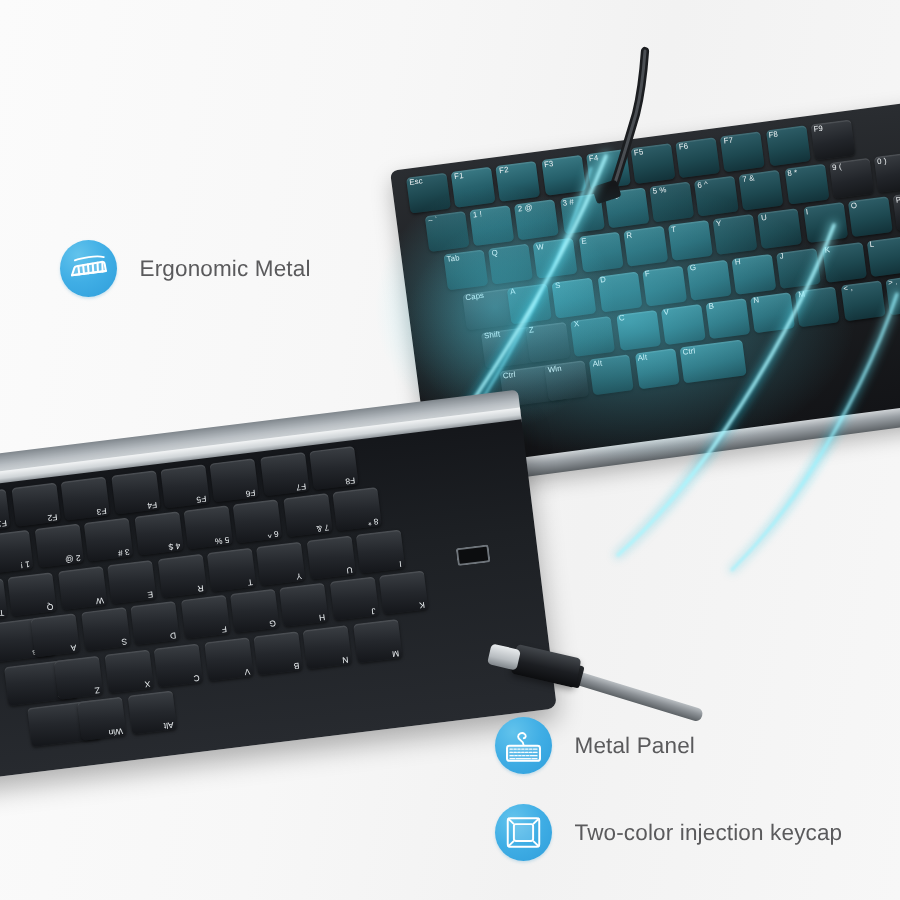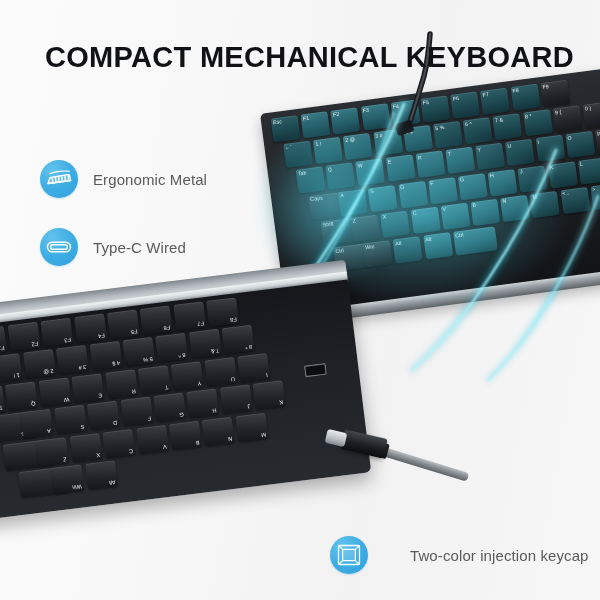--- a/index.html
+++ b/index.html
@@ -34,21 +34,21 @@
   }
   .f-icon svg { position:absolute; left:0; top:0; width:38px; height:38px; display:block; }
   .f-label {
     margin-left:15px; font-size:15px; color:#5a5a5c;
     white-space:nowrap; letter-spacing:0.1px;
   }
 
   #feat-ergo  { left:40px; top:160px; }
   #feat-typec { left:40px; top:228px; }
   #feat-metal { left:330px; top:478px; }
-  #feat-keycap{ left:330px; top:536px;gap:27px; }
+  #feat-keycap{ left:330px; top:536px; }
 
   
   #kb-top {
     position:absolute; left:243px; top:92px; width:430px; height:265px;
     transform:rotate(-7.5deg); transform-origin:0 0;
   }
   #kb-top-inner{ position:absolute; left:0; top:0; width:430px; height:265px; }
 
   .kbt-plate {
     position:absolute; left:14px; top:24px; width:404px; height:212px;
@@ -316,53 +316,58 @@
     <div class="kbb-port"></div>
   </div>
 
   <div id="plug">
     <div class="plug-cable"></div>
     <div class="plug-collar"></div>
     <div class="plug-body"></div>
     <div class="plug-tip"></div>
   </div>
 
-  <div class="title">COMPACT MECHANICAL KEYBOARD</div>
 
   <div class="feature" id="feat-ergo">
     <div class="f-icon">
       <svg viewBox="0 0 38 38">
         <g fill="none" stroke="#ffffff" stroke-width="1.35" stroke-linejoin="round" stroke-linecap="round">
           <path d="M8 23.5 L9.6 18.6 C9.8 18 10.3 17.6 11 17.5 L27.5 14.6 C28.6 14.4 29.6 15.1 29.8 16.1 L30.6 20.6 Z" fill="#ffffff" fill-opacity="0.18"></path>
           <path d="M8 23.5 L30.6 20.6"></path>
           <path d="M12.2 17.4 L12.9 22.9"></path>
           <path d="M15.4 16.8 L16 22.5"></path>
           <path d="M18.6 16.3 L19.1 22.1"></path>
           <path d="M21.8 15.8 L22.2 21.7"></path>
           <path d="M25 15.2 L25.3 21.3"></path>
           <path d="M28.2 14.8 L28.4 21"></path>
           <path d="M9.9 13.6 C14 11.9 24 10.2 29.2 11.4" stroke-width="1.2"></path>
         </g>
       </svg>
     </div>
     <div class="f-label">Ergonomic Metal</div>
   </div>
 
-  <div class="feature" id="feat-typec">
+
+  <div class="feature" id="feat-metal">
     <div class="f-icon">
       <svg viewBox="0 0 38 38">
-        <g fill="none" stroke="#ffffff" stroke-width="1.4">
-          <rect x="7.5" y="14.2" width="23" height="9.6" rx="4.8"></rect>
-          <rect x="10.6" y="16.8" width="16.8" height="4.4" rx="2.2"></rect>
+        <g fill="none" stroke="#ffffff" stroke-width="1.3" stroke-linecap="round">
+          <path d="M19 18.5 C19 15.5 15.4 15.6 15.4 13.2 C15.4 11 18 10 19.6 11.2 C21 12.2 20.6 14 19.2 14.2" stroke-width="1.25"></path>
+          <rect x="8" y="19.2" width="22" height="10" rx="1.6" fill="#ffffff" fill-opacity="0.16"></rect>
+          <g stroke-width="0.85" opacity="0.95">
+            <path d="M10 21.4h1.6M12.6 21.4h1.6M15.2 21.4h1.6M17.8 21.4h1.6M20.4 21.4h1.6M23 21.4h1.6M25.6 21.4h2.4"></path>
+            <path d="M10 23.6h1.6M12.6 23.6h1.6M15.2 23.6h1.6M17.8 23.6h1.6M20.4 23.6h1.6M23 23.6h1.6M25.6 23.6h2.4"></path>
+            <path d="M10 25.8h2.2M13.2 25.8h1.6M15.8 25.8h1.6M18.4 25.8h1.6M21 25.8h1.6M23.6 25.8h4.4"></path>
+            <path d="M10 27.8h3.2M14.2 27.8h9.4M24.6 27.8h3.4"></path>
+          </g>
         </g>
       </svg>
     </div>
-    <div class="f-label">Type-C Wired</div>
-  </div>
-
+    <div class="f-label">Metal Panel</div>
+  </div>
 
   <div class="feature" id="feat-keycap">
     <div class="f-icon">
       <svg viewBox="0 0 38 38">
         <g fill="none" stroke="#ffffff" stroke-width="1.3" stroke-linejoin="round">
           <rect x="8.5" y="9.5" width="21" height="19" rx="1.6"></rect>
           <rect x="12.6" y="13.4" width="12.8" height="11.2" rx="1.2" fill="#ffffff" fill-opacity="0.14"></rect>
           <path d="M8.5 9.5 L12.6 13.4"></path>
           <path d="M29.5 9.5 L25.4 13.4"></path>
           <path d="M8.5 28.5 L12.6 24.6"></path>

